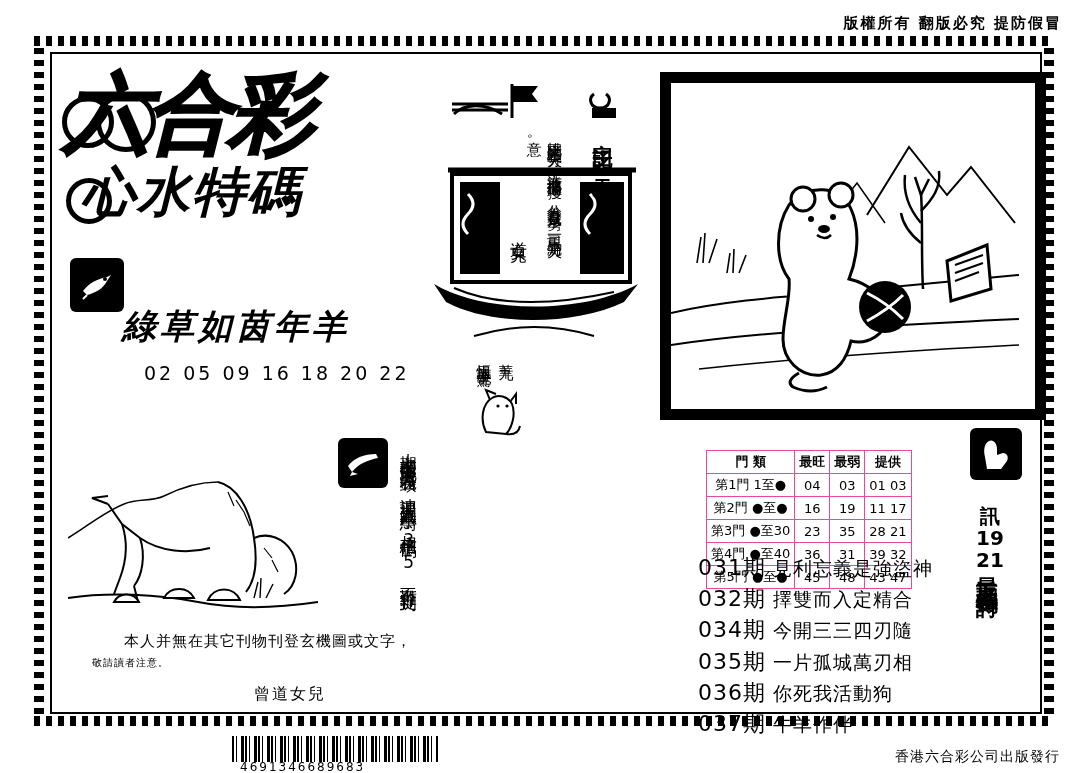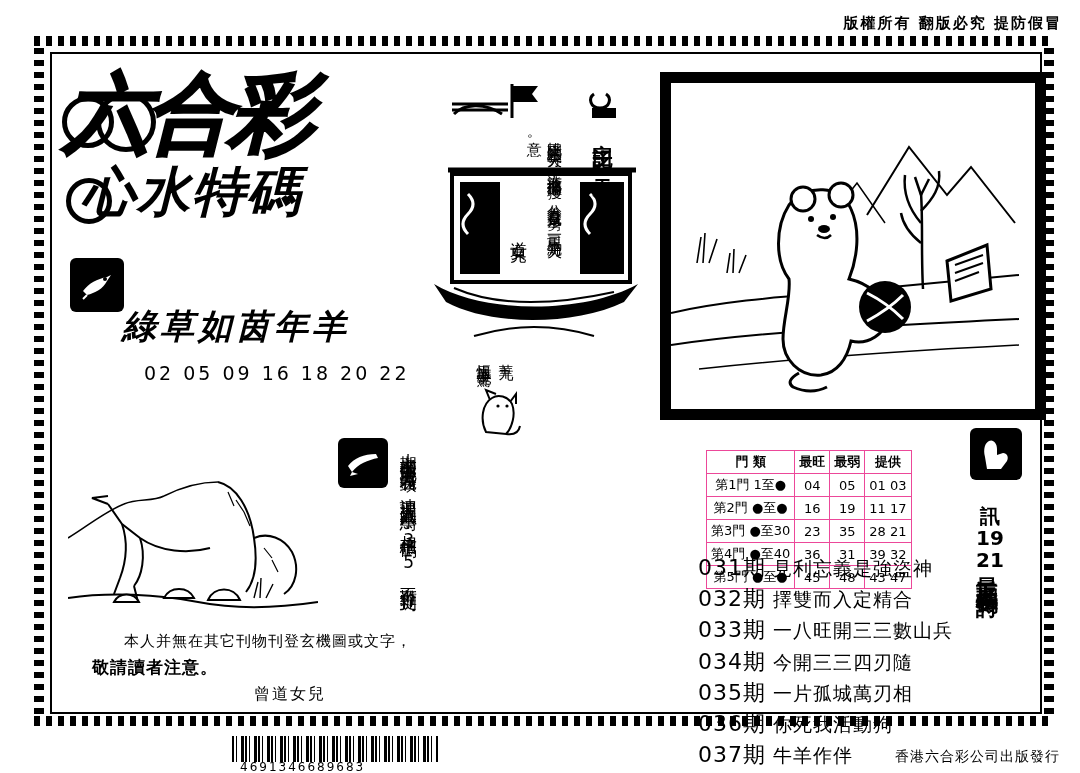--- a/index.html
+++ b/index.html
@@ -54,21 +54,21 @@
   .pic-inner{position:absolute;inset:0;border:2px solid #000;}
 
   
   .pic2{position:absolute;left:64px;top:452px;width:250px;height:172px;}
 
   .vtext{writing-mode:vertical-rl;text-orientation:upright;}
   .col-text{position:absolute;font-size:17px;line-height:1.45;letter-spacing:2px;}
   .ct1{left:392px;top:440px;height:196px;}
 
   .note1{position:absolute;left:120px;top:632px;font-size:15px;letter-spacing:1px;}
-  .note2{position:absolute;left:88px;top:656px;font-size:17px;letter-spacing:1px;font-weight:bold;}
+  .note2{position:absolute;left:88px;top:656px;font-size:10px;letter-spacing:1px;}
   .sign{position:absolute;left:250px;top:684px;font-size:16px;letter-spacing:2px;}
 
   
   .tbl-title{position:absolute;left:736px;top:428px;font-size:17px;font-weight:bold;letter-spacing:2px;}
   table.tbl{position:absolute;left:702px;top:450px;border-collapse:collapse;font-size:13px;}
   table.tbl th,table.tbl td{border:1px solid #ec4899;padding:2px 4px;text-align:center;font-weight:normal;white-space:nowrap;}
   table.tbl th{font-weight:bold;}
 
   
   .plist{position:absolute;left:694px;top:552px;font-size:19px;line-height:1.42;letter-spacing:1px;}
@@ -251,21 +251,21 @@
         <th>門  類</th>
         <th>最旺</th>
         <th>最弱</th>
         <th>提供</th>
       </tr>
     </thead>
     <tbody>
       <tr>
         <td>第1門 1至●</td>
         <td>04</td>
-        <td>05</td>
+        <td>03</td>
         <td>01  03</td>
       </tr>
       <tr>
         <td>第2門 ●至●</td>
         <td>16</td>
         <td>19</td>
         <td>11  17</td>
       </tr>
       <tr>
         <td>第3門 ●至30</td>
@@ -291,24 +291,20 @@
   <div class="plist">
     <div class="row">
       <span class="lbl">031期</span>
       <span>見利忘義是強盜神</span>
     </div>
     <div class="row">
       <span class="lbl">032期</span>
       <span>擇雙而入定精合</span>
     </div>
     <div class="row">
-      <span class="lbl">033期</span>
-      <span>一八旺開三三數山兵</span>
-    </div>
-    <div class="row">
       <span class="lbl">034期</span>
       <span>今開三三四刃隨</span>
     </div>
     <div class="row">
       <span class="lbl">035期</span>
       <span>一片孤城萬刃相</span>
     </div>
     <div class="row">
       <span class="lbl">036期</span>
       <span>你死我活動狗</span>

